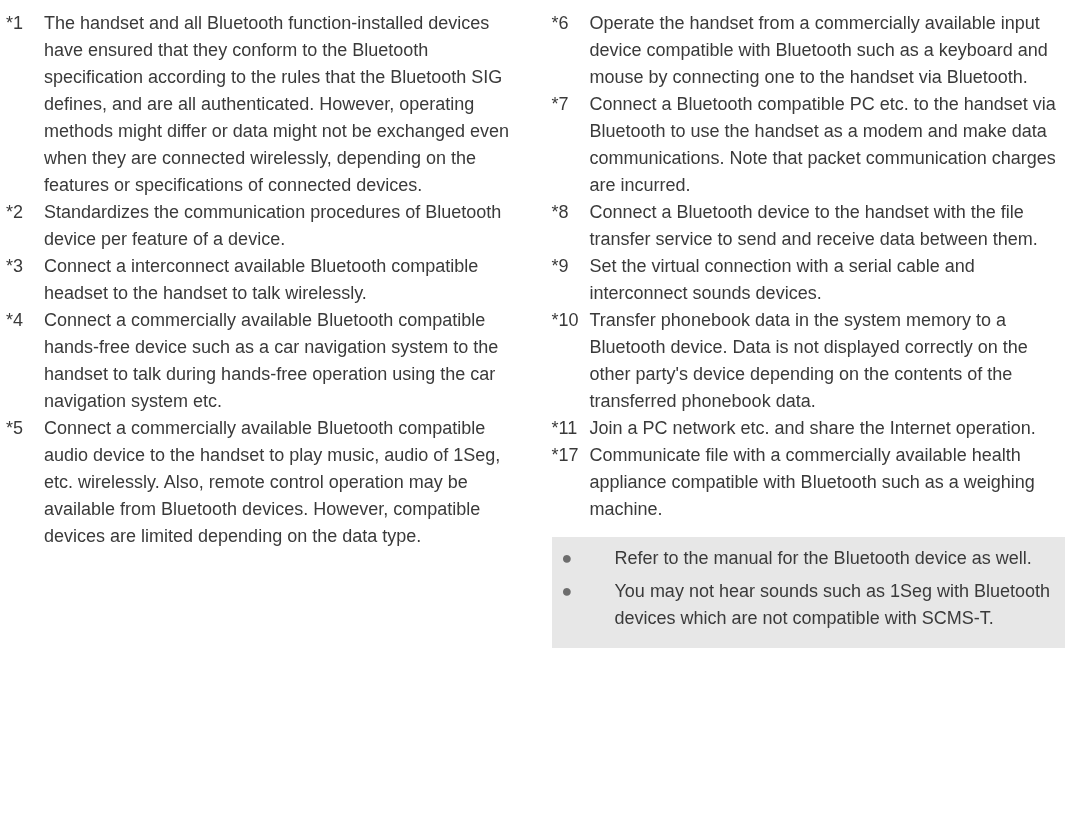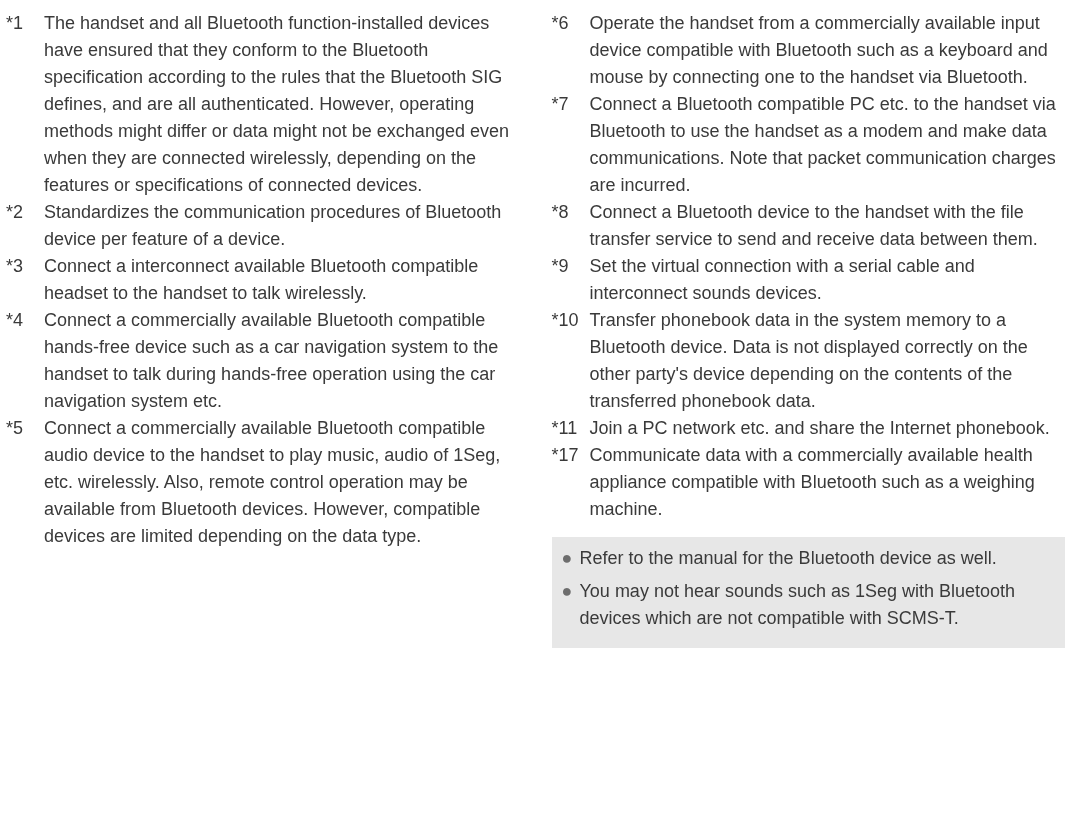--- a/index.html
+++ b/index.html
@@ -53,20 +53,21 @@
     margin-bottom: 6px;
   }
   .bullet {
     flex: 0 0 18px;
     color: #6d6d6d;
     font-size: 18px;
     line-height: 1.5;
   }
   .bullet-txt {
     flex: 1;
+    margin-left: 35px;
   }
 </style>
 </head>
 <body>
 
 <div class="page">
 
   <div class="col col-left">
     <div class="note">
       <div class="num">*1</div>
@@ -106,25 +107,25 @@
     <div class="note">
       <div class="num">*9</div>
       <div class="txt">Set the virtual connection with a serial cable and interconnect sounds devices.</div>
     </div>
     <div class="note">
       <div class="num">*10</div>
       <div class="txt">Transfer phonebook data in the system memory to a Bluetooth device. Data is not displayed correctly on the other party's device depending on the contents of the transferred phonebook data.</div>
     </div>
     <div class="note">
       <div class="num">*11</div>
-      <div class="txt">Join a PC network etc. and share the Internet phonebook.</div>
+      <div class="txt">Join a PC network etc. and share the Internet operation.</div>
     </div>
     <div class="note">
       <div class="num">*17</div>
-      <div class="txt">Communicate data with a commercially available health appliance compatible with Bluetooth such as a weighing machine.</div>
+      <div class="txt">Communicate file with a commercially available health appliance compatible with Bluetooth such as a weighing machine.</div>
     </div>
 
     <div class="info-box">
       <div class="bullet-row">
         <div class="bullet">●</div>
         <div class="bullet-txt">Refer to the manual for the Bluetooth device as well.</div>
       </div>
       <div class="bullet-row">
         <div class="bullet">●</div>
         <div class="bullet-txt">You may not hear sounds such as 1Seg with Bluetooth devices which are not compatible with SCMS-T.</div>

